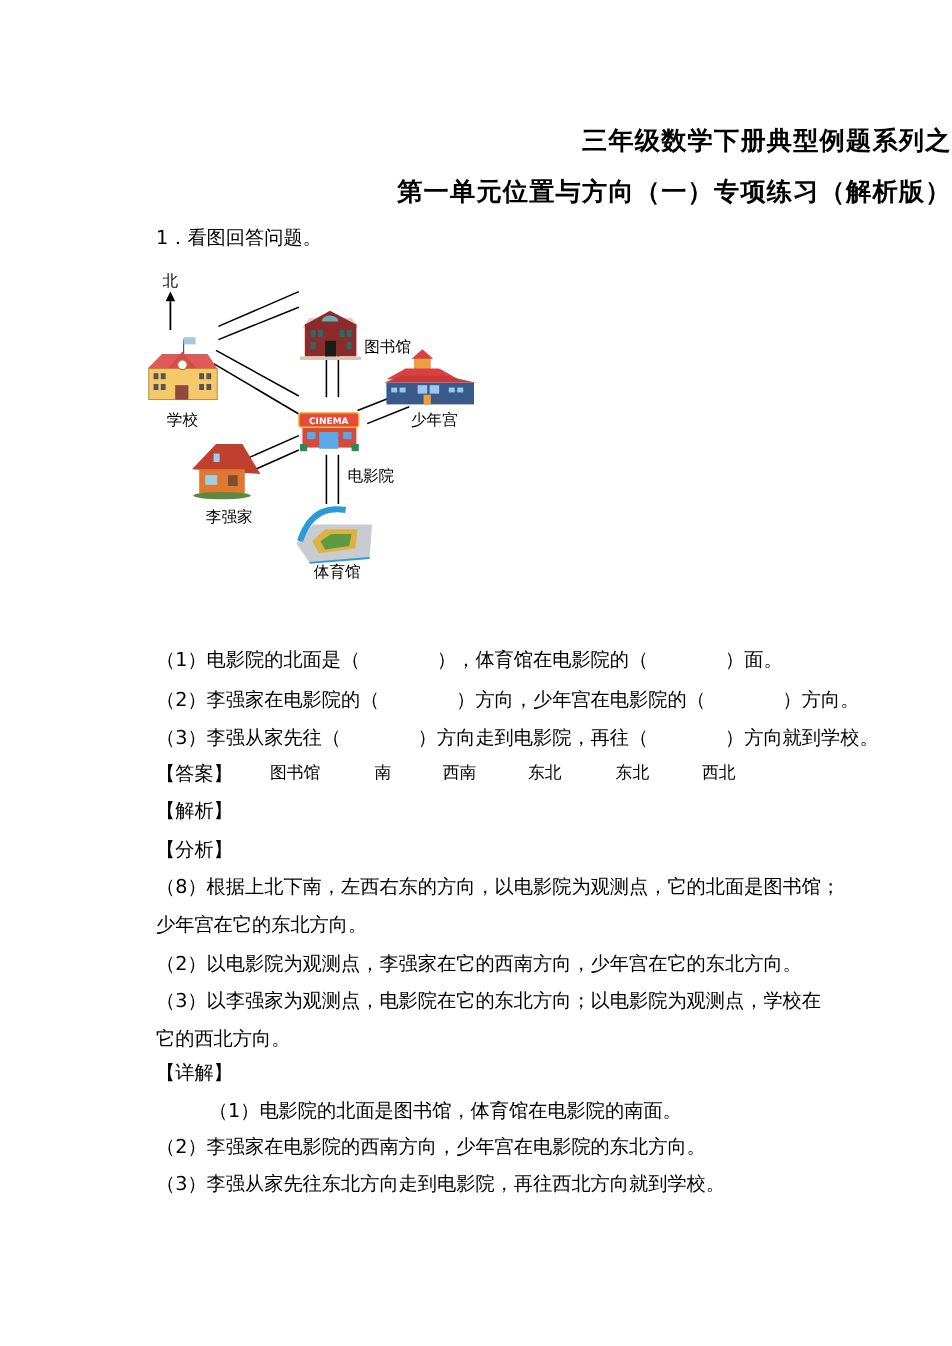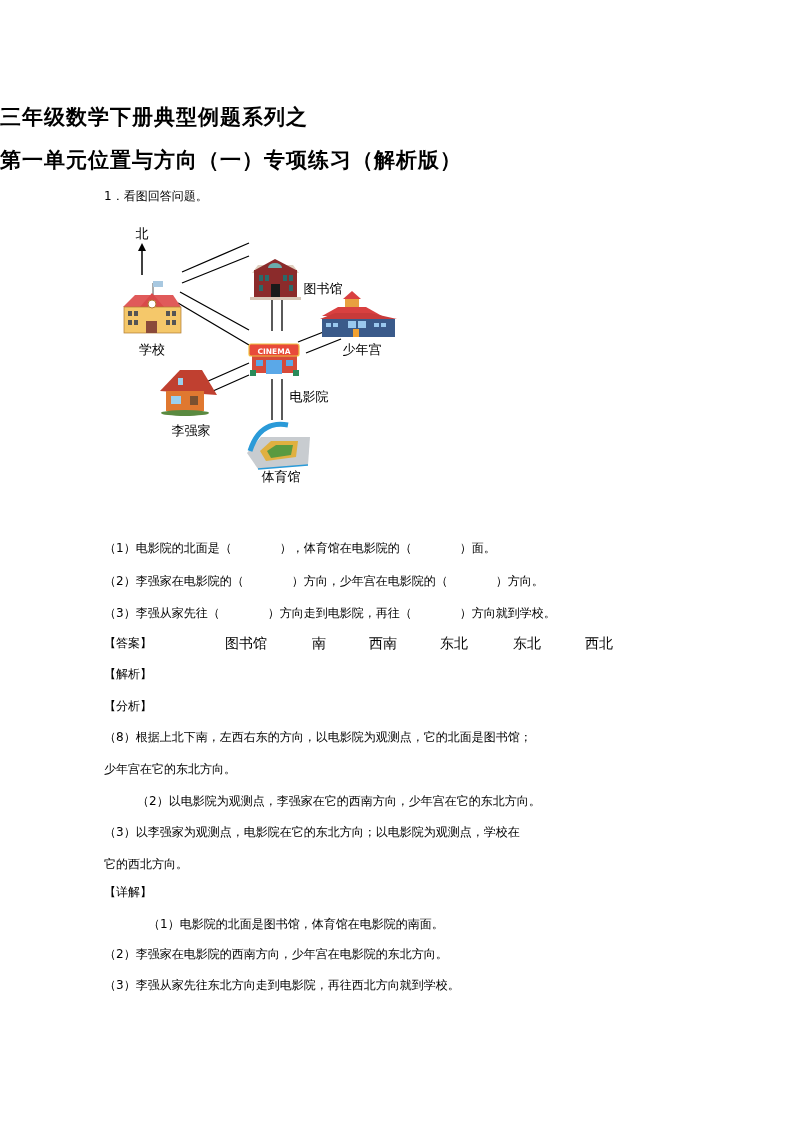--- a/index.html
+++ b/index.html
@@ -1,21 +1,21 @@
 <!DOCTYPE html>
 <html><head>
 <meta charset="utf-8">
 <style>
   html, body { margin: 0; padding: 0; background: #ffffff; }
   body { width: 793px; height: 1122px; position: relative; overflow: hidden;
          font-family: "DejaVu Sans", "Liberation Sans", sans-serif; color: #000; }
-  .title { position: absolute; left: 0; width: 793px; text-align: left; font-weight: bold; font-size: 21px; letter-spacing: 1px; }
+  .title { position: absolute; left: 0; width: 793px; text-align: right; font-weight: bold; font-size: 21px; letter-spacing: 1px; }
   .t1 { top: 103px; }
   .t2 { top: 146px; }
-  .line { position: absolute; left: 104px; font-size: 12px; white-space: nowrap; }
+  .line { position: absolute; left: 130px; font-size: 16px; white-space: nowrap; }
   .diagram { position: absolute; left: 100px; top: 215px; width: 320px; height: 280px; }
   .ans-item { position: absolute; font-size: 14px; }
 </style>
 </head>
 <body>
 
 <div class="title t1">三年级数学下册典型例题系列之</div>
 <div class="title t2">第一单元位置与方向（一）专项练习（解析版）</div>
 
 <div class="line" style="top:188px;">1．看图回答问题。</div>
@@ -138,20 +138,20 @@
 <div class="ans-item" style="left:312px; top:635px;">南</div>
 <div class="ans-item" style="left:369px; top:635px;">西南</div>
 <div class="ans-item" style="left:440px; top:635px;">东北</div>
 <div class="ans-item" style="left:513px; top:635px;">东北</div>
 <div class="ans-item" style="left:585px; top:635px;">西北</div>
 
 <div class="line" style="top:666px;">【解析】</div>
 <div class="line" style="top:698px;">【分析】</div>
 <div class="line" style="top:729px;">（8）根据上北下南，左西右东的方向，以电影院为观测点，它的北面是图书馆；</div>
 <div class="line" style="top:761px;">少年宫在它的东北方向。</div>
-<div class="line" style="top:793px;margin-left:33px;">（2）以电影院为观测点，李强家在它的西南方向，少年宫在它的东北方向。</div>
+<div class="line" style="top:793px;">（2）以电影院为观测点，李强家在它的西南方向，少年宫在它的东北方向。</div>
 <div class="line" style="top:824px;">（3）以李强家为观测点，电影院在它的东北方向；以电影院为观测点，学校在</div>
 <div class="line" style="top:856px;">它的西北方向。</div>
 
 <div class="line" style="top:884px;">【详解】</div>
 <div class="line" style="top:916px;margin-left:44px;">（1）电影院的北面是图书馆，体育馆在电影院的南面。</div>
 <div class="line" style="top:946px;text-align:right;">（2）李强家在电影院的西南方向，少年宫在电影院的东北方向。</div>
 <div class="line" style="top:977px;">（3）李强从家先往东北方向走到电影院，再往西北方向就到学校。</div>
 
 </body></html>

